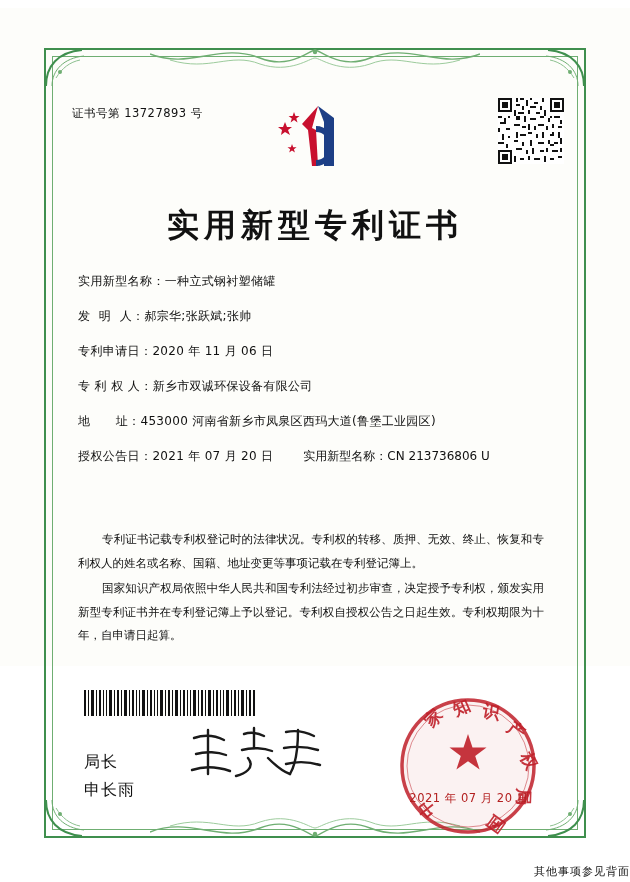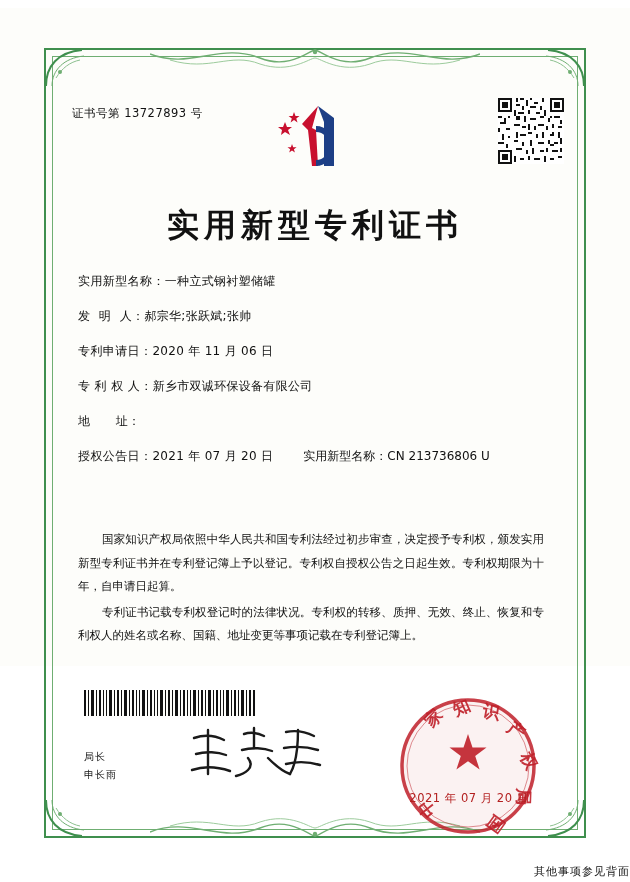--- a/index.html
+++ b/index.html
@@ -154,21 +154,21 @@
     text-align: center;
     font-size: 11.5px;
     color: #b32020;
     letter-spacing: 0.5px;
   }
 
   
   .sig-label {
     position: absolute;
     left: 84px; top: 740px;
-    font-size: 10px;
+    font-size: 16px;
     line-height: 1.75;
     letter-spacing: 1px;
     color: #111;
   }
   .sig-mark {
     position: absolute;
     left: 186px; top: 716px;
     width: 140px; height: 58px;
   }
 
@@ -368,32 +368,33 @@
     <div class="frow">
       <span class="flabel">专利申请日：</span>
       <span class="fvalue">2020 年 11 月 06 日</span>
     </div>
     <div class="frow">
       <span class="flabel">专 利 权 人：</span>
       <span class="fvalue">新乡市双诚环保设备有限公司</span>
     </div>
     <div class="frow">
       <span class="flabel">地      址：</span>
+      <span class="fvalue">453000 河南省新乡市凤泉区西玛大道(鲁堡工业园区)</span>
     </div>
     <div class="frow two">
       <span class="flabel">授权公告日：</span>
       <span class="fvalue">2021 年 07 月 20 日</span>
       <span class="flabel2">实用新型名称：</span>
       <span class="fvalue2">CN 213736806 U</span>
     </div>
   </div>
 
   <div class="paras">
+    <p>专利证书记载专利权登记时的法律状况。专利权的转移、质押、无效、终止、恢复和专利权人的姓名或名称、国籍、地址变更等事项记载在专利登记簿上。</p>
     <p>国家知识产权局依照中华人民共和国专利法经过初步审查，决定授予专利权，颁发实用新型专利证书并在专利登记簿上予以登记。专利权自授权公告之日起生效。专利权期限为十年，自申请日起算。</p>
-    <p>专利证书记载专利权登记时的法律状况。专利权的转移、质押、无效、终止、恢复和专利权人的姓名或名称、国籍、地址变更等事项记载在专利登记簿上。</p>
   </div>
 
   <div class="barcode">
     <svg width="172" height="26" viewBox="0 0 172 26" shape-rendering="crispEdges">
       <rect width="172" height="26" fill="#fdfdfa"></rect>
       <g fill="#111">
         <rect x="0" y="0" width="2" height="26"></rect>
           <rect x="4" y="0" width="1" height="26"></rect>
         <rect x="7" y="0" width="3" height="26"></rect>
           <rect x="12" y="0" width="1" height="26"></rect>

